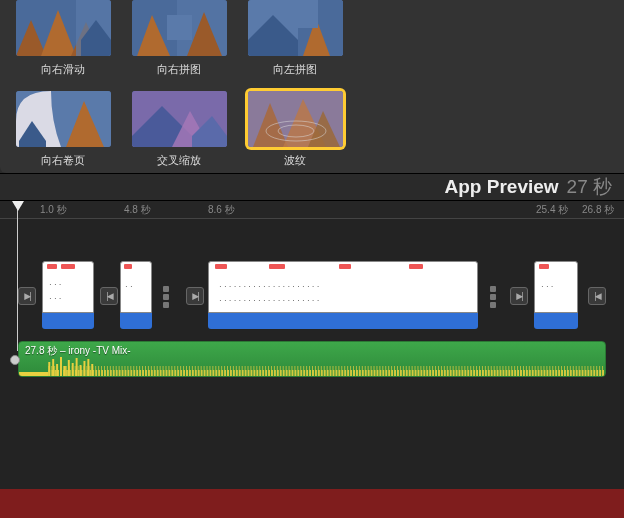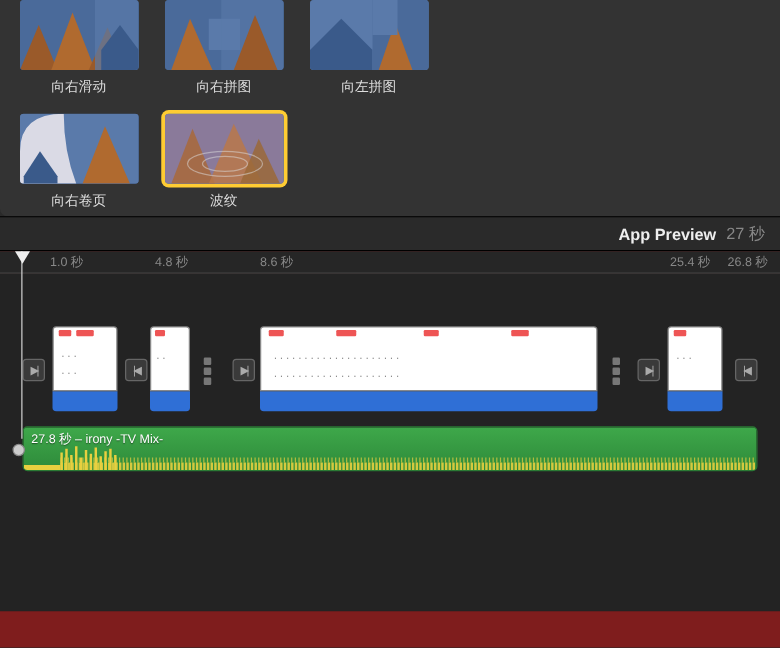--- a/index.html
+++ b/index.html
@@ -46,21 +46,21 @@
     text-align: left;
   }
   .divider-h { height: 1px; background: #000; }
   .preview-bar {
     height: 26px;
     background: #2a2a2a;
     display: flex;
     justify-content: flex-end;
     align-items: center;
     padding: 0 12px;
-    font-size: 13px;
+    font-size: 19px;
     gap: 8px;
   }
   .preview-title { font-weight: 600; color: #eee; }
   .preview-dur { color: #888; }
   .timeline-wrap {
     background: #7f1d1d;
     height: 384px;
     position: relative;
     border-top: 1px solid #000;
   }
@@ -246,20 +246,31 @@
     <div class="transition-item">
       <div class="thumb">
         <svg viewBox="0 0 95 56">
           <rect width="95" height="56" fill="#5a7aaa"></rect>
           <path d="M35 0 Q 0 0 0 30 L 0 56 L 45 56 Q 35 30 35 0 Z" fill="#dadae5"></path>
           <polygon points="3,50 16,30 30,50 30,56 3,56" fill="#3a5a8a"></polygon>
           <polygon points="50,56 68,10 88,56" fill="#b06a2f"></polygon>
         </svg>
       </div>
       <div class="tlabel">向右卷页</div>
+    </div>
+    <div class="transition-item">
+      <div class="thumb">
+        <svg viewBox="0 0 95 56">
+          <rect width="95" height="56" fill="#7a6aaa"></rect>
+          <polygon points="0,45 30,15 60,45 60,56 0,56" fill="#4a5a9a"></polygon>
+          <polygon points="40,56 58,20 78,56" fill="#a878b8" opacity="0.8"></polygon>
+          <polygon points="60,45 80,25 95,45 95,56 60,56" fill="#5a6aaa"></polygon>
+        </svg>
+      </div>
+      <div class="tlabel">交叉缩放</div>
     </div>
     <div class="transition-item">
       <div class="thumb selected">
         <svg viewBox="0 0 95 56">
           <rect width="95" height="56" fill="#8a7a9a"></rect>
           <polygon points="5,56 22,12 40,56" fill="#a8683a" opacity="0.85"></polygon>
           <polygon points="35,56 55,8 78,56" fill="#b8784a" opacity="0.85"></polygon>
           <polygon points="60,56 75,20 92,56" fill="#9a6838" opacity="0.85"></polygon>
           <ellipse cx="48" cy="40" rx="30" ry="10" fill="none" stroke="#ddd" stroke-width="1" opacity="0.5"></ellipse>
           <ellipse cx="48" cy="40" rx="18" ry="6" fill="none" stroke="#ddd" stroke-width="1" opacity="0.5"></ellipse>

